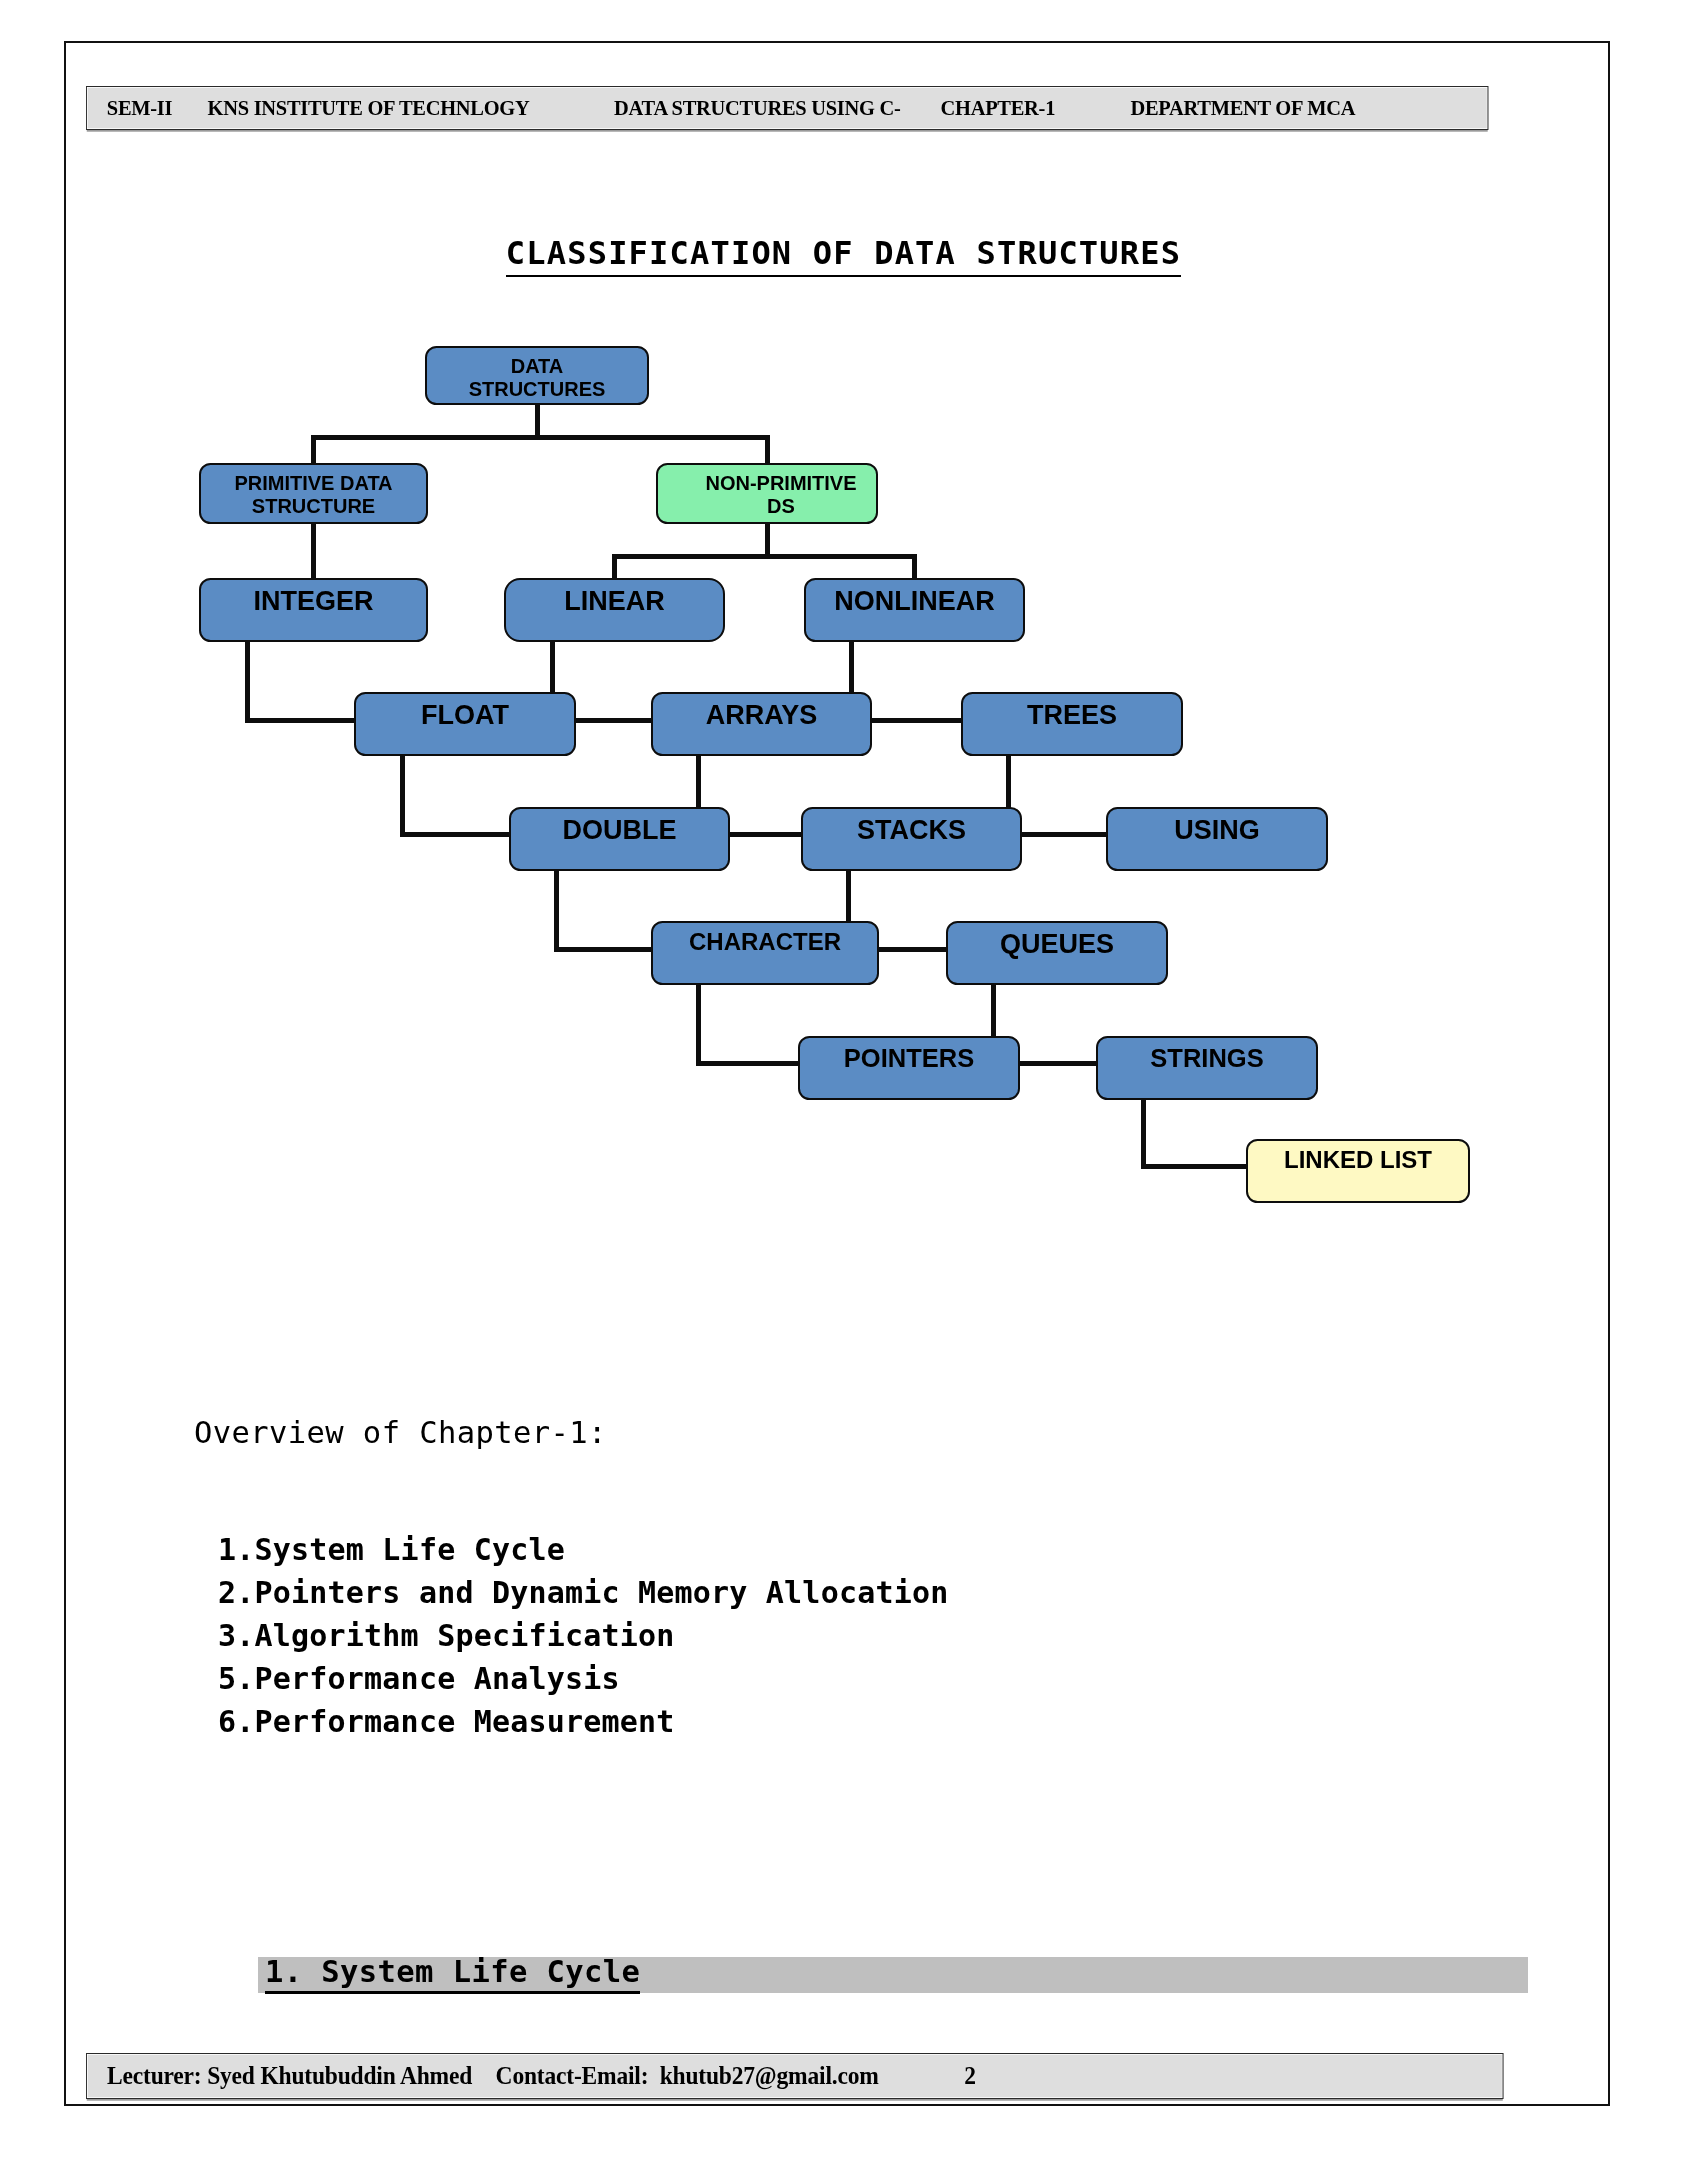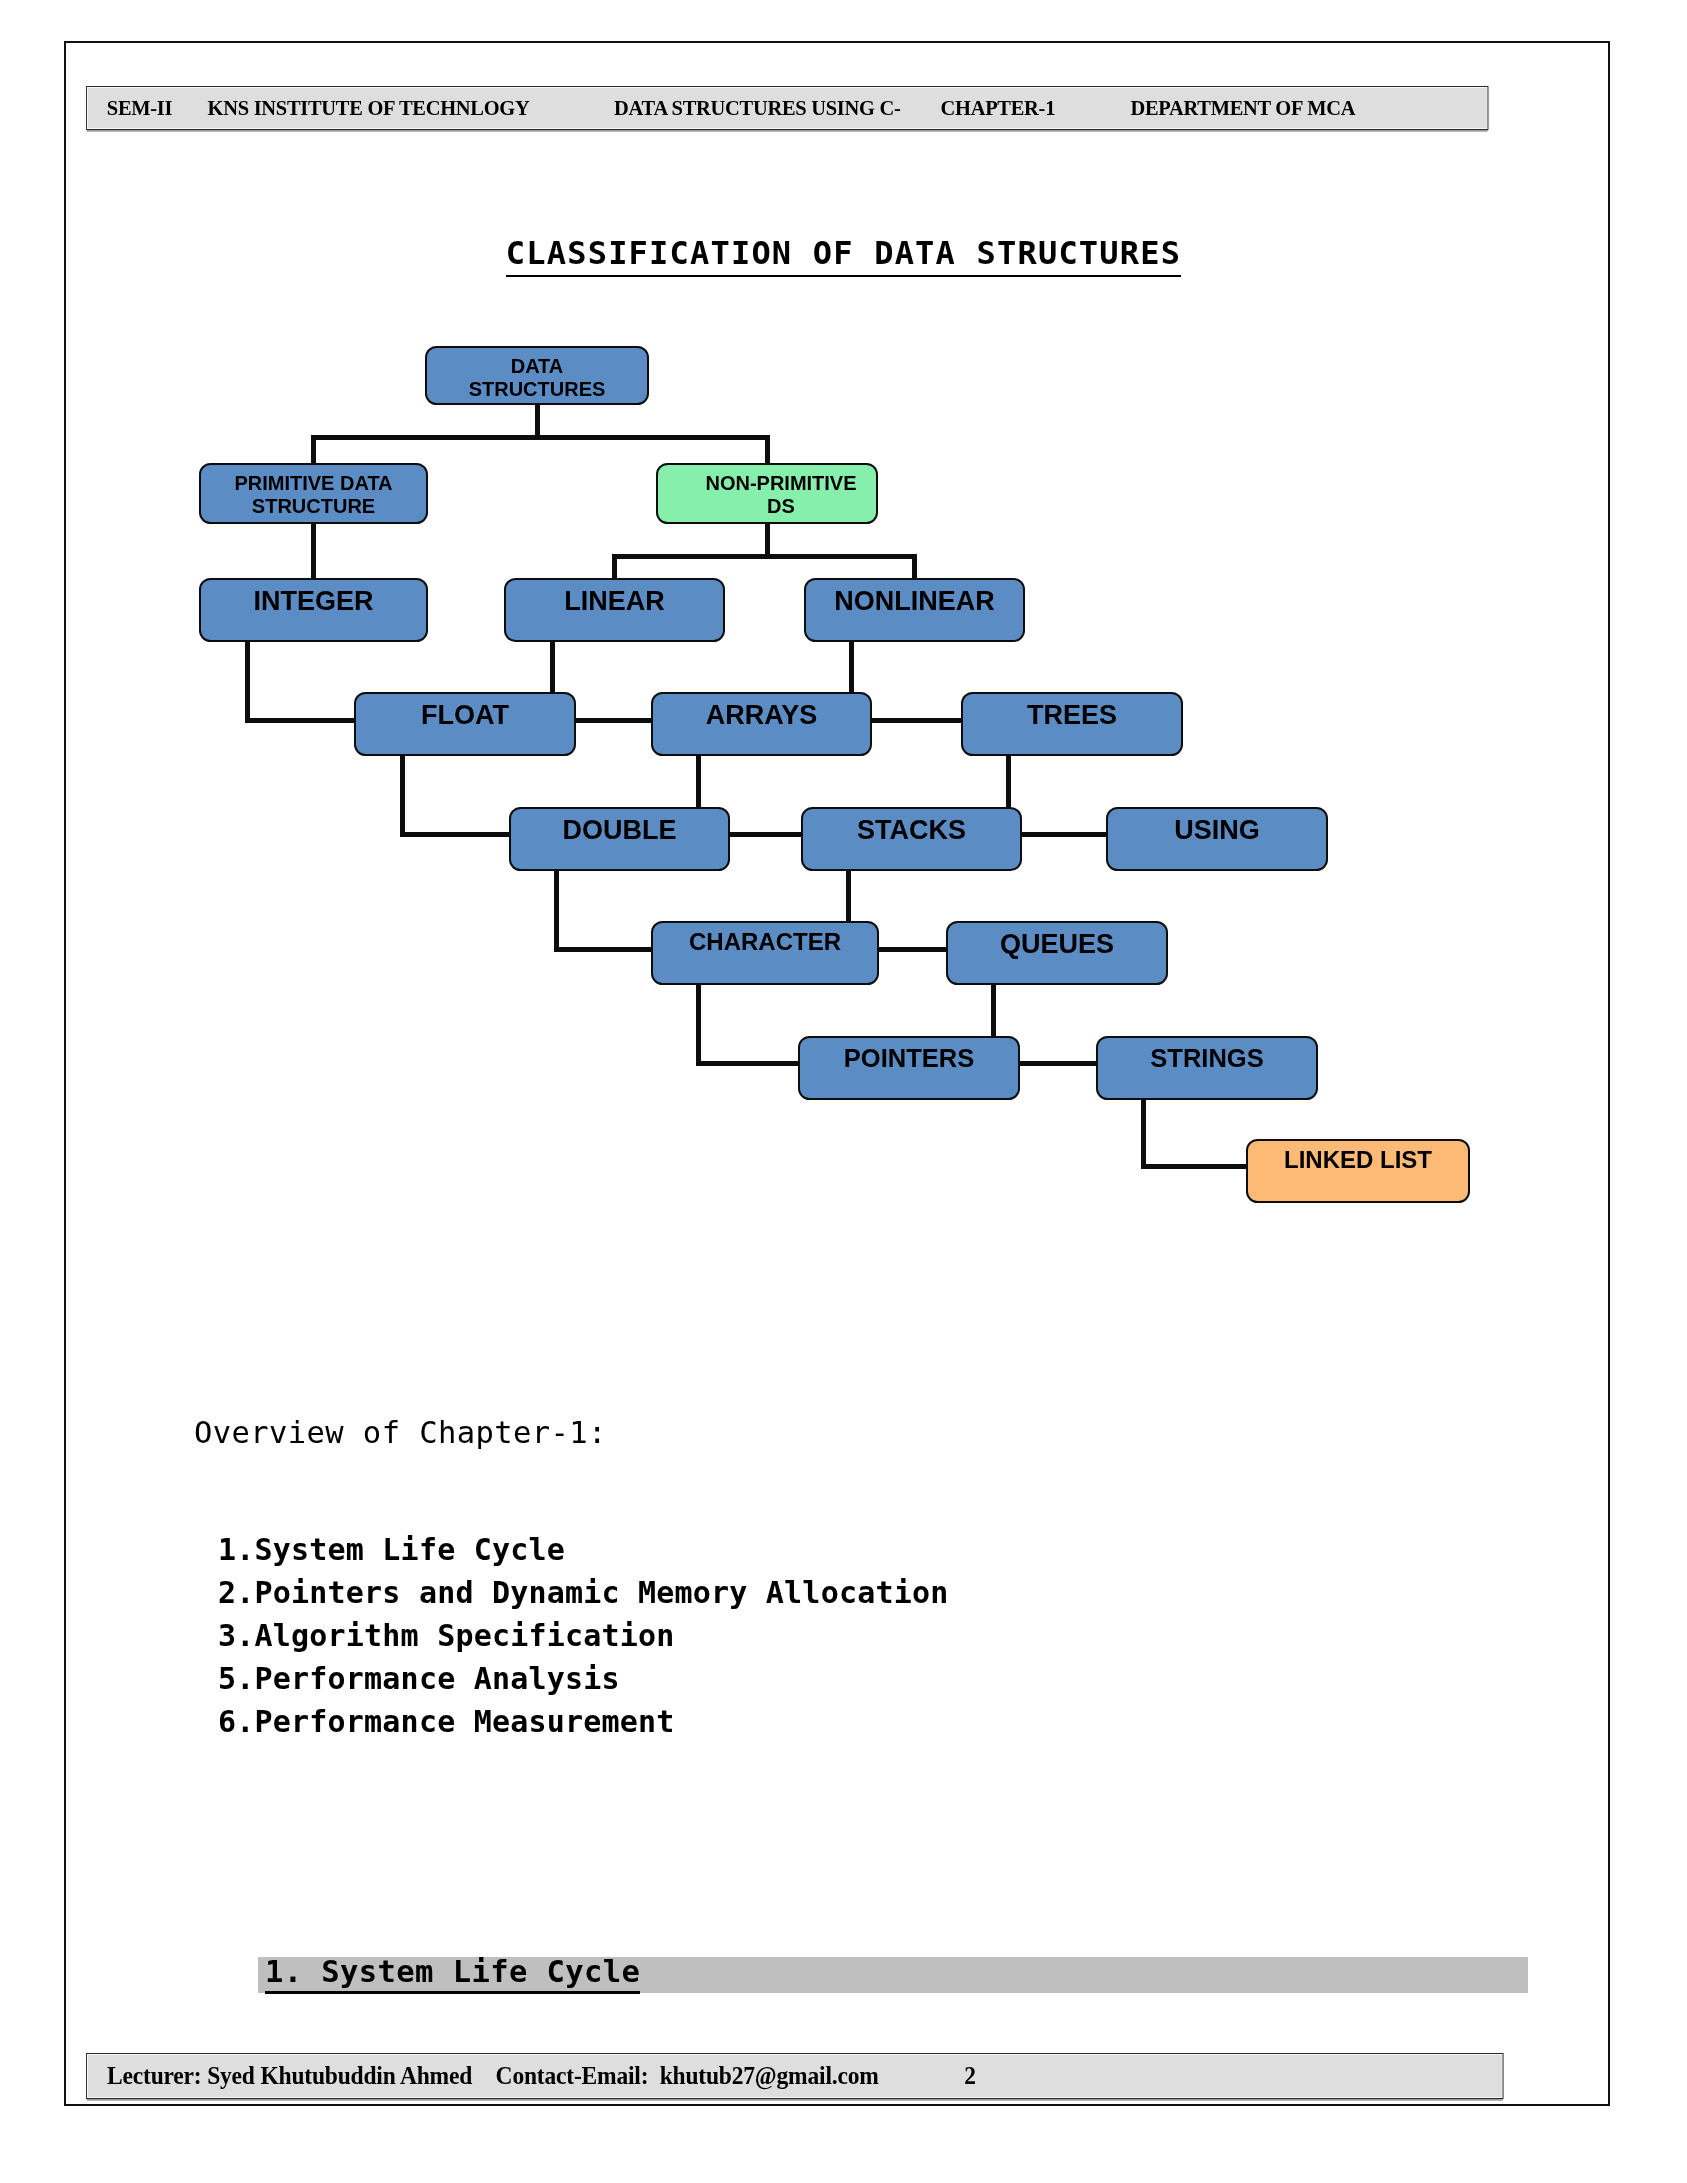--- a/index.html
+++ b/index.html
@@ -197,33 +197,33 @@
 
 <div id="main-title">
   <span>CLASSIFICATION OF DATA STRUCTURES</span>
 </div>
 
 <div id="diagram">
     <div class="ds-box two-line" style="left: 425px; top: 346px; width: 224px; height: 59px; font-size: 20px; background: rgb(91, 140, 196); border-color: rgb(13, 13, 13);">DATA<br>STRUCTURES</div>
     <div class="ds-box two-line" style="left: 199px; top: 463px; width: 229px; height: 61px; font-size: 20px; background: rgb(91, 140, 196); border-color: rgb(13, 13, 13);">PRIMITIVE DATA<br>STRUCTURE</div>
     <div class="ds-box two-line" style="left: 656px; top: 463px; width: 222px; height: 61px; font-size: 20px; background: #86efac; border-color: rgb(13, 13, 13); padding-left: 28px;">NON-PRIMITIVE<br>DS</div>
     <div class="ds-box" style="left: 199px; top: 578px; width: 229px; height: 64px; font-size: 27px; background: rgb(91, 140, 196); border-color: rgb(13, 13, 13);">INTEGER</div>
-    <div class="ds-box" style="left: 504px; top: 578px; width: 221px; height: 64px; font-size: 27px; background: rgb(91, 140, 196); border-color: rgb(13, 13, 13);">LINEAR</div>
+    <div class="ds-box" style="left: 504px; top: 578px; width: 221px; height: 64px; font-size: 27px; background: rgb(91, 140, 196); border-color: rgb(13, 13, 13); border-radius: 16px;">LINEAR</div>
     <div class="ds-box" style="left: 804px; top: 578px; width: 221px; height: 64px; font-size: 27px; background: rgb(91, 140, 196); border-color: rgb(13, 13, 13);">NONLINEAR</div>
     <div class="ds-box" style="left: 354px; top: 692px; width: 222px; height: 64px; font-size: 27px; background: rgb(91, 140, 196); border-color: rgb(13, 13, 13);">FLOAT</div>
     <div class="ds-box" style="left: 651px; top: 692px; width: 221px; height: 64px; font-size: 27px; background: rgb(91, 140, 196); border-color: rgb(13, 13, 13);">ARRAYS</div>
     <div class="ds-box" style="left: 961px; top: 692px; width: 222px; height: 64px; font-size: 27px; background: rgb(91, 140, 196); border-color: rgb(13, 13, 13);">TREES</div>
     <div class="ds-box" style="left: 509px; top: 807px; width: 221px; height: 64px; font-size: 27px; background: rgb(91, 140, 196); border-color: rgb(13, 13, 13);">DOUBLE</div>
     <div class="ds-box" style="left: 801px; top: 807px; width: 221px; height: 64px; font-size: 27px; background: rgb(91, 140, 196); border-color: rgb(13, 13, 13);">STACKS</div>
     <div class="ds-box" style="left: 1106px; top: 807px; width: 222px; height: 64px; font-size: 27px; background: rgb(91, 140, 196); border-color: rgb(13, 13, 13);">USING</div>
     <div class="ds-box" style="left: 651px; top: 921px; width: 228px; height: 64px; font-size: 24px; background: rgb(91, 140, 196); border-color: rgb(13, 13, 13);">CHARACTER</div>
     <div class="ds-box" style="left: 946px; top: 921px; width: 222px; height: 64px; font-size: 27px; background: rgb(91, 140, 196); border-color: rgb(13, 13, 13);">QUEUES</div>
     <div class="ds-box" style="left: 798px; top: 1036px; width: 222px; height: 64px; font-size: 25.5px; background: rgb(91, 140, 196); border-color: rgb(13, 13, 13);">POINTERS</div>
     <div class="ds-box" style="left: 1096px; top: 1036px; width: 222px; height: 64px; font-size: 25.5px; background: rgb(91, 140, 196); border-color: rgb(13, 13, 13);">STRINGS</div>
-    <div class="ds-box" style="left: 1246px; top: 1139px; width: 224px; height: 64px; font-size: 24px; background: #fdba74; border-color: rgb(13, 13, 13);">LINKED LIST</div>
+    <div class="ds-box" style="left: 1246px; top: 1139px; width: 224px; height: 64px; font-size: 24px; background: #fef9c3; border-color: rgb(13, 13, 13);">LINKED LIST</div>
     <div class="conn" style="left: 535px; top: 405px; width: 5px; height: 35px; background: rgb(13, 13, 13);"></div>
     <div class="conn" style="left: 311px; top: 435px; width: 458px; height: 5px; background: rgb(13, 13, 13);"></div>
     <div class="conn" style="left: 311px; top: 435px; width: 5px; height: 30px; background: rgb(13, 13, 13);"></div>
     <div class="conn" style="left: 765px; top: 435px; width: 5px; height: 30px; background: rgb(13, 13, 13);"></div>
     <div class="conn" style="left: 765px; top: 524px; width: 5px; height: 35px; background: rgb(13, 13, 13);"></div>
     <div class="conn" style="left: 612px; top: 554px; width: 305px; height: 5px; background: rgb(13, 13, 13);"></div>
     <div class="conn" style="left: 612px; top: 554px; width: 5px; height: 25.5px; background: rgb(13, 13, 13);"></div>
     <div class="conn" style="left: 912px; top: 554px; width: 5px; height: 25.5px; background: rgb(13, 13, 13);"></div>
     <div class="conn" style="left: 311px; top: 524px; width: 5px; height: 55px; background: rgb(13, 13, 13);"></div>
     <div class="conn" style="left: 245px; top: 642px; width: 5px; height: 81px; background: rgb(13, 13, 13);"></div>

